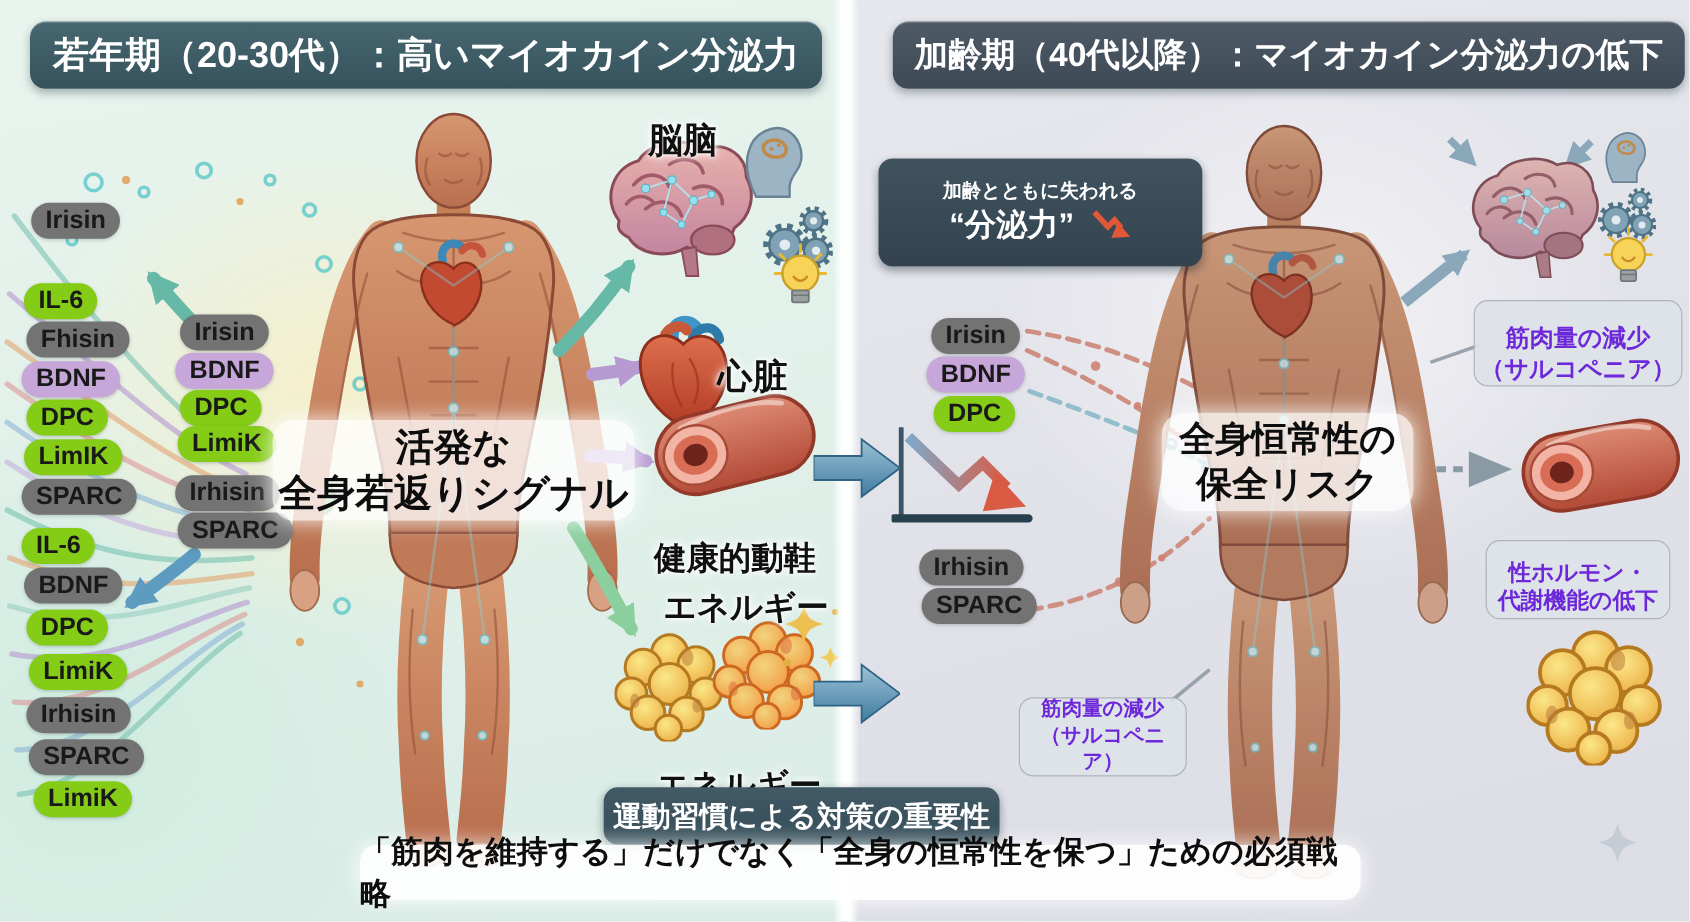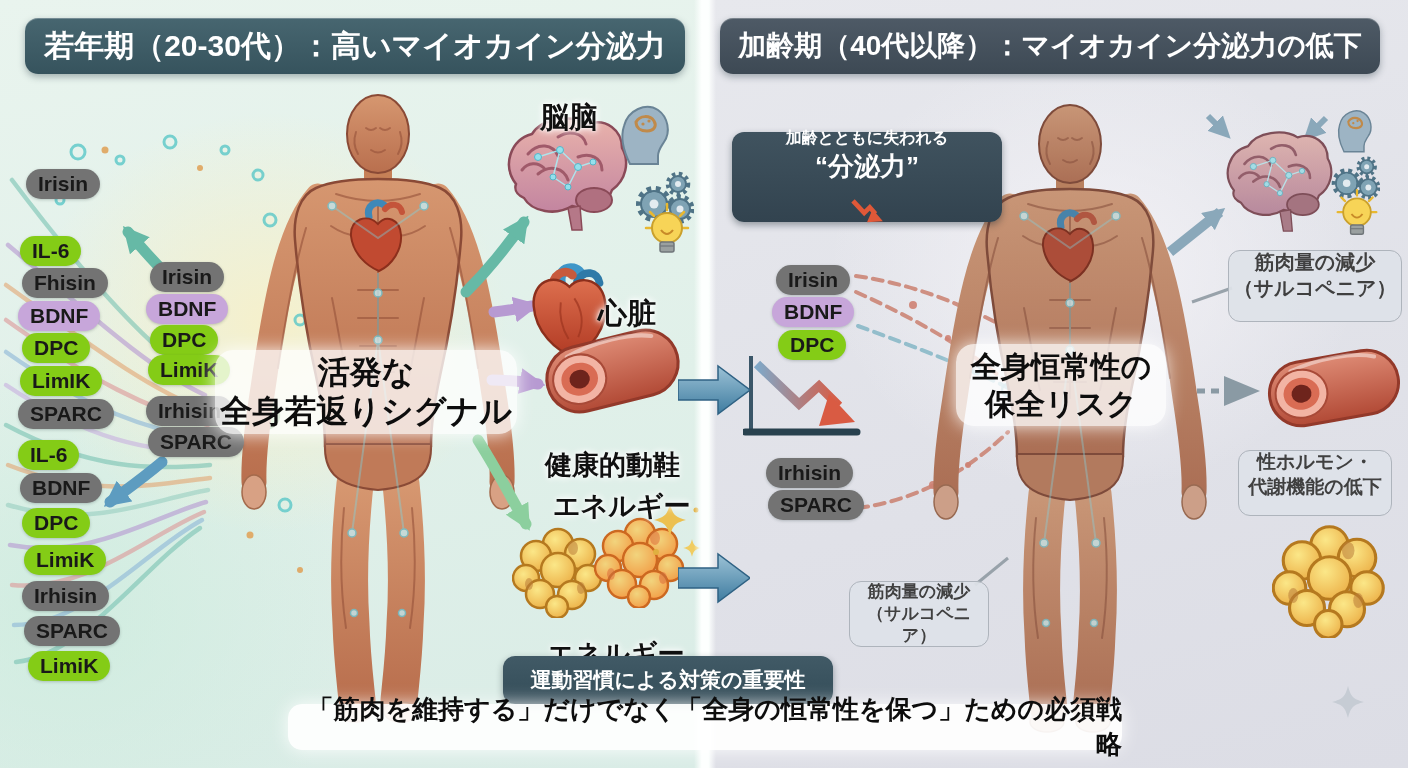--- a/index.html
+++ b/index.html
@@ -20,27 +20,27 @@
   .panel-header{position:absolute;top:18px;height:56px;z-index:6;border-radius:13px;
     display:flex;align-items:center;justify-content:center;color:#fff;font-weight:700;
     box-shadow:0 3px 7px rgba(30,50,60,.35), inset 0 1px 0 rgba(255,255,255,.25);}
   .pill{position:absolute;z-index:4;font-size:21px;font-weight:700;color:#191919;
     padding:3px 12px;border-radius:15px;line-height:1.15;box-shadow:0 1px 3px rgba(40,60,60,.25);}
   .tan{background:#737373}.teal{background:#84cc16}.purple{background:#c7a6da}.salmon{background:#737373}
   .organ-label{position:absolute;z-index:4;font-weight:700;color:#101010;white-space:nowrap;
     text-shadow:0 0 6px rgba(255,255,255,.95),0 0 3px rgba(255,255,255,.95),0 0 10px rgba(255,255,255,.8);}
   .white-box{position:absolute;z-index:4;background:rgba(255,255,255,.78);border-radius:18px;
     display:flex;flex-direction:column;align-items:center;justify-content:center;
-    font-weight:700;color:#0d0d0d;text-align:right;box-shadow:0 0 18px rgba(255,255,255,.9);}
+    font-weight:700;color:#0d0d0d;text-align:left;box-shadow:0 0 18px rgba(255,255,255,.9);margin-left:12px;}
   .dark-box{position:absolute;z-index:6;background:linear-gradient(#415a66,#334c58);border-radius:12px;color:#fff;
     font-weight:700;display:flex;flex-direction:column;align-items:center;justify-content:center;
     text-align:center;box-shadow:0 3px 7px rgba(20,35,45,.4);}
   .gray-box{position:absolute;z-index:4;background:rgba(222,226,232,.93);border:1.5px solid #aeb4bc;
-    border-radius:12px;font-weight:700;color:#404040;text-align:center;
-    display:flex;flex-direction:column;align-items:center;justify-content:flex-start;line-height:1.3;font-family:Liberation Mono, monospace;}
+    border-radius:12px;font-weight:700;color:#6d28d9;text-align:center;
+    display:flex;flex-direction:column;align-items:center;justify-content:flex-end;line-height:1.3;}
   .abs{position:absolute;}
   .aged{filter:saturate(.82) brightness(.98);}
   .orange-fat{filter:hue-rotate(-14deg) saturate(1.15) brightness(.95);}
   svg{display:block;}
 </style>
 </head>
 <body>
 
 <div id="canvas">
 
@@ -373,21 +373,21 @@
   <span>全身若返りシグナル</span>
 </div>
 
 <svg class="abs" style="left:678px;top:364px;z-index:6;" width="72" height="52" viewBox="0 0 72 52">
       <use href="#arrow-right-art"></use>
     </svg>
 <svg class="abs" style="left:678px;top:552px;z-index:6;" width="72" height="52" viewBox="0 0 72 52">
       <use href="#arrow-right-art"></use>
     </svg>
 
-<div class="panel-header" style="left:720px;width:660px;font-size:28px;background:linear-gradient(#4e5a66,#3d4954);">
+<div class="panel-header" style="left:744px;width:660px;font-size:28px;background:linear-gradient(#4e5a66,#3d4954);">
   <span>加齢期（40代以降）：マイオカイン分泌力の低下</span>
 </div>
 
 <svg class="abs" style="left:708px;top:80px;z-index:1;" width="700" height="640" viewBox="0 0 700 640">
   <g fill="none" stroke-width="4" stroke-dasharray="10 7" opacity=".8" stroke-linecap="round">
     <path d="M148,212 C210,240 258,268 296,300" stroke="#c97a68"></path>
     <path d="M150,428 C210,420 258,392 300,352" stroke="#c97a68"></path>
     <path d="M150,246 C210,268 262,288 300,308" stroke="#7fb4c4"></path>
     <path d="M148,196 C220,206 280,236 330,266" stroke="#c97a68"></path>
   </g>
@@ -411,21 +411,21 @@
   <use href="#sparkle-art" transform="translate(640,622)" fill="#c6ccd4"></use>
   <use href="#sparkle-art" transform="translate(662,650) scale(.6)" fill="#cdd2d9"></use>
 </svg>
 
 <svg class="abs aged" style="left:920px;top:98px;z-index:2;" width="300" height="640" viewBox="0 0 300 640">
   <use href="#human-art"></use>
 </svg>
 
 <div class="dark-box" style="left:732px;top:132px;width:270px;height:90px;background:linear-gradient(#40535f,#32434f);">
   <span style="font-size:16px;">加齢とともに失われる</span>
-  <span style="font-size:26px;display:flex;align-items:center;gap:14px;flex-direction:column;">
+  <span style="font-size:26px;display:flex;align-items:center;gap:14px;">
     <span>“分泌力”</span>
     <svg width="34" height="28" viewBox="0 0 36 30">
       <path d="M3,3 L15,16 L21,10 L27,17" stroke="#e05838" stroke-width="5" fill="none"></path>
       <polygon points="24,12 35,25 18,26" fill="#e05838"></polygon>
     </svg>
   </span>
 </div>
 
 <div class="pill tan" style="left:776px;top:265px;">Irisin</div>
 <div class="pill purple" style="left:772px;top:297px;">BDNF</div>
@@ -470,20 +470,20 @@
 </div>
 <div class="gray-box" style="left:1238px;top:450px;width:152px;height:64px;font-size:19px;">
   <span>性ホルモン・</span>
   <span>代謝機能の低下</span>
 </div>
 <div class="gray-box" style="left:849px;top:581px;width:138px;height:64px;font-size:17px;">
   <span>筋肉量の減少</span>
   <span>（サルコペニア）</span>
 </div>
 
-<div class="dark-box" style="left:503px;top:656px;width:330px;height:48px;font-size:21px;z-index:7;">
+<div class="dark-box" style="left:503px;top:656px;width:330px;height:48px;font-size:24px;z-index:7;">
   <span>運動習慣による対策の重要性</span>
 </div>
 <div class="white-box" style="left:288px;top:704px;width:834px;height:46px;font-size:26px;border-radius:14px;background:rgba(255,255,255,.92);z-index:7;">
   <span>「筋肉を維持する」だけでなく「全身の恒常性を保つ」ための必須戦略</span>
 </div>
 
 </div>
 
 </body></html>

